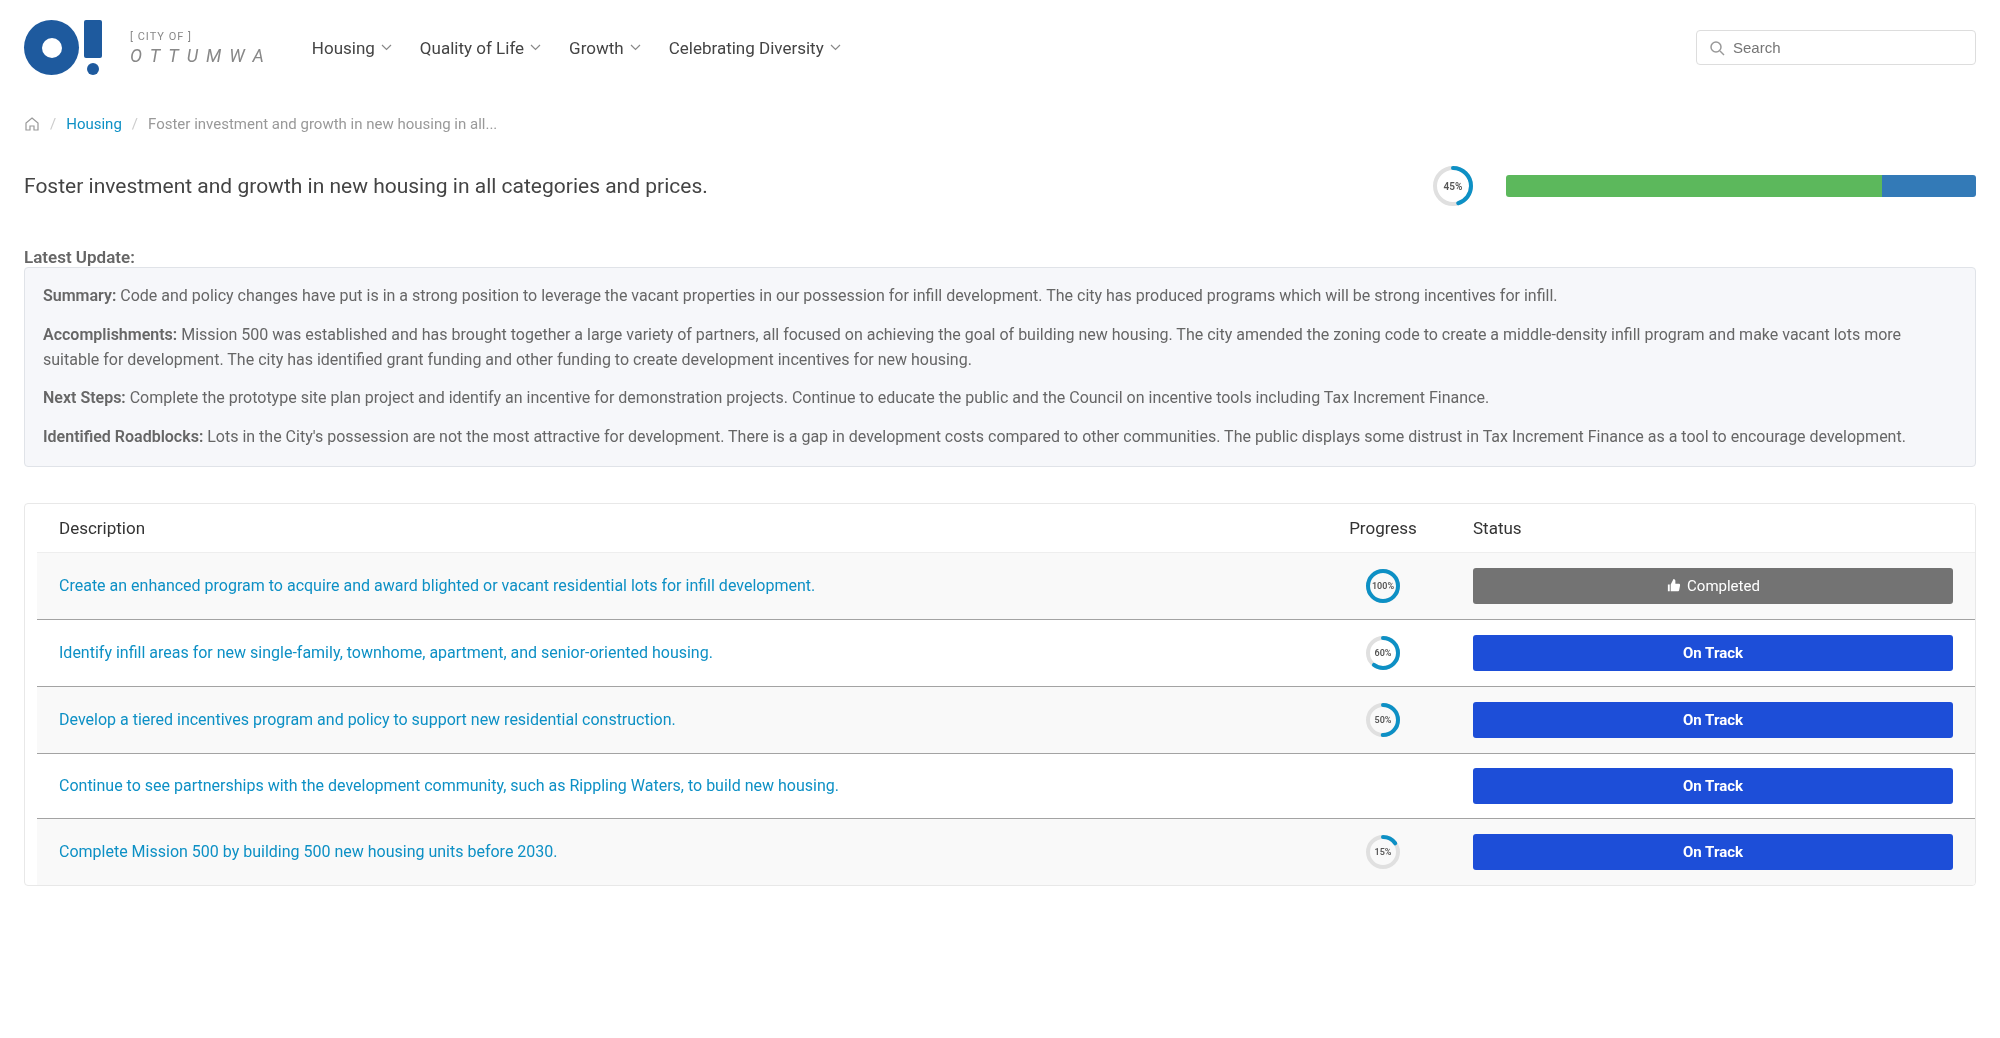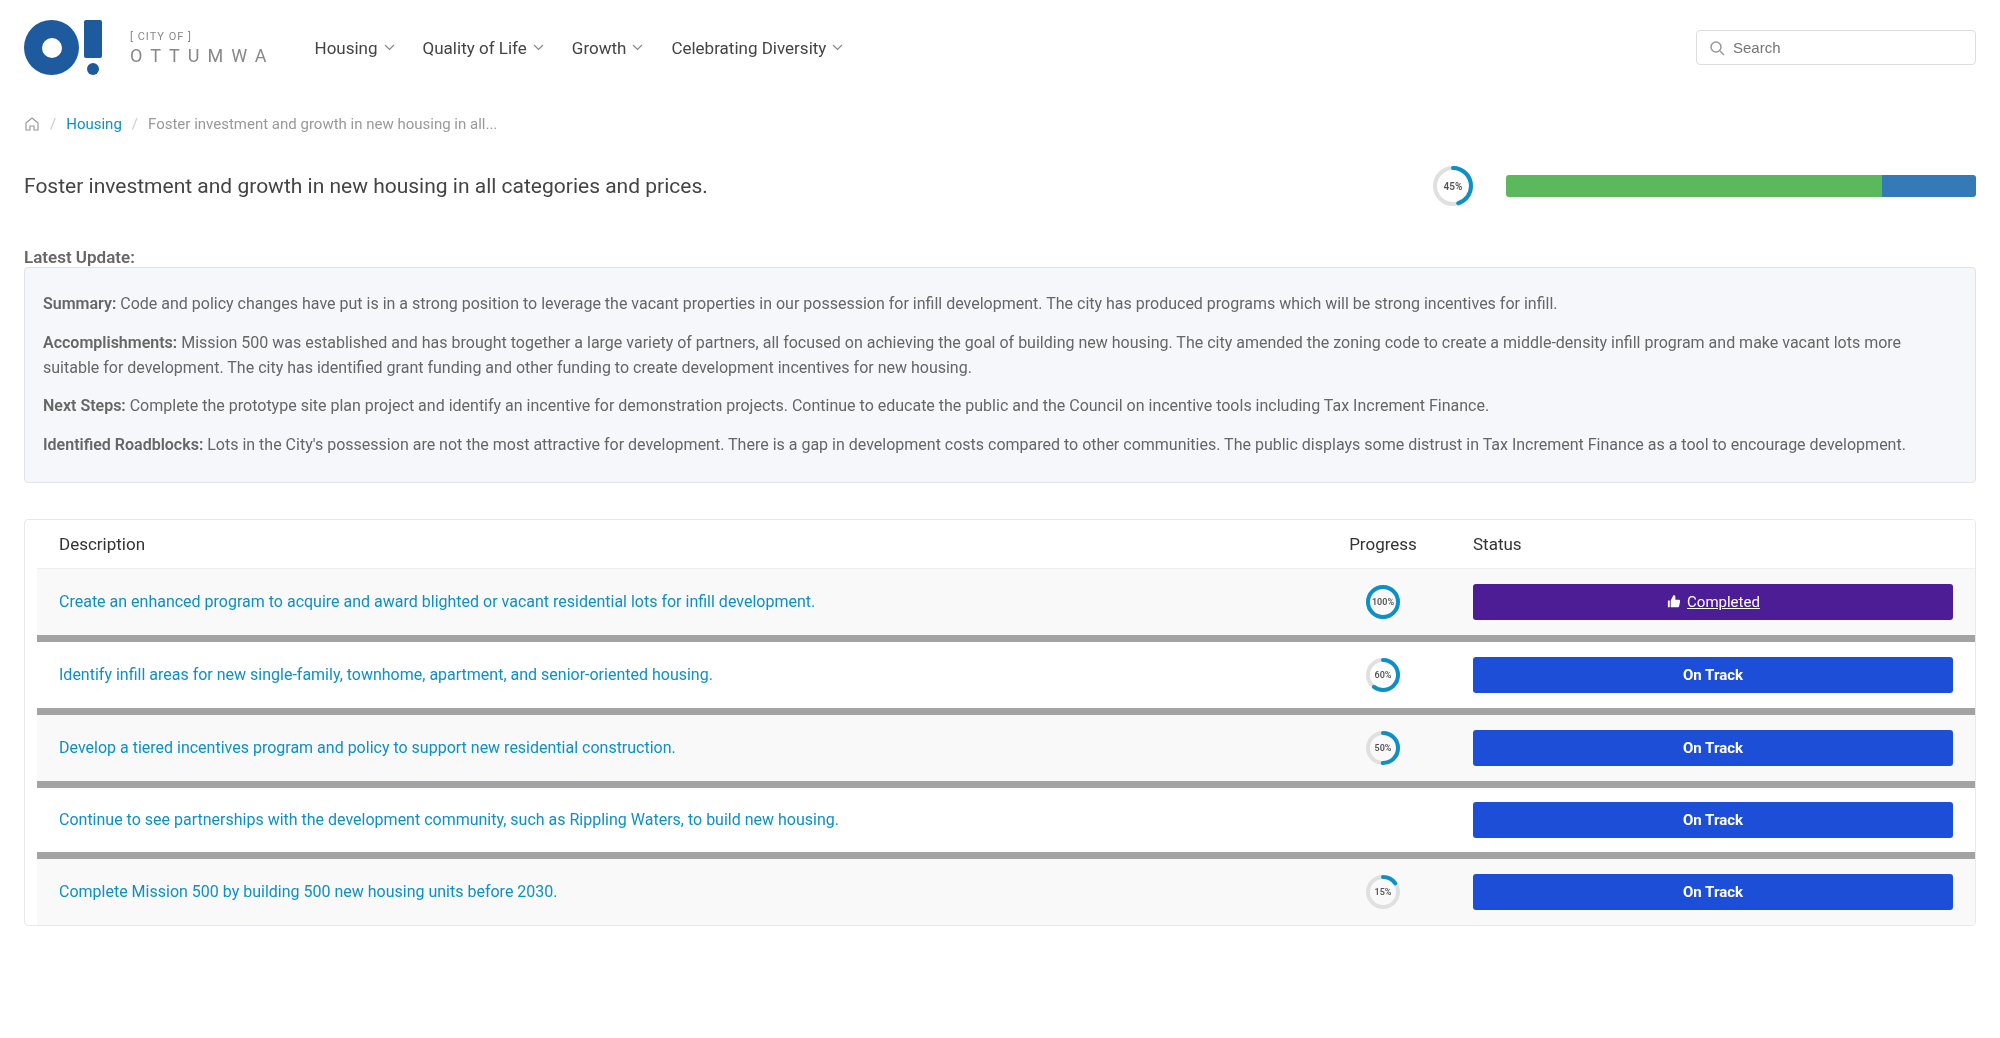--- a/index.html
+++ b/index.html
@@ -83,20 +83,21 @@
     .logo-subtitle {
       font-size: 11px;
       color: #888;
       letter-spacing: 1px;
     }
     .logo-title {
       font-size: 18px;
       color: #888;
       letter-spacing: 8px;
       font-weight: 400;
+      font-style: italic;
     }
     .nav {
       display: flex;
       gap: 28px;
     }
     .nav-item {
       display: flex;
       align-items: center;
       gap: 6px;
       font-size: 17px;
@@ -180,21 +181,21 @@
     .status-bar-blue { background: #337ab7; }
     .section-label {
       font-size: 17px;
       font-weight: 600;
       color: #666;
     }
     .update-box {
       background: #f6f7fa;
       border: 1px solid #e0e3e8;
       border-radius: 4px;
-      padding: 24px 18px;
+      padding: 16px 18px;
       margin-bottom: 36px;
     }
     .update-box p {
       font-size: 16px;
       color: #666;
       line-height: 1.55;
       margin-bottom: 14px;
     }
     .update-box p:last-child { margin-bottom: 0; }
     .update-box .label { font-weight: 600; color: #666; }
@@ -212,21 +213,21 @@
     }
     .table-header {
       font-size: 17px;
       font-weight: 400;
       color: #333;
       background: #fff;
       border-bottom: 1px solid #eee;
     }
     .table-row {
       font-size: 16px;
-      border-bottom: 7px solid #a3a3a3;
+      border-bottom: 1px solid #a3a3a3;
     }
     .table-row:nth-child(odd) { background: #f9f9f9; }
     .table-row:last-child { border-bottom: none; }
     .table-row .desc { color: #0d90c5; cursor: pointer; }
     .progress-cell { display: flex; justify-content: center; }
     .progress-circle-sm {
       width: 38px;
       height: 38px;
       position: relative;
     }
@@ -246,21 +247,21 @@
       padding: 9px;
       border-radius: 3px;
       text-align: center;
       color: #fff;
       font-size: 15px;
       display: flex;
       align-items: center;
       justify-content: center;
       gap: 6px;
     }
-    .status-badge.completed { background: #4c1d95; text-decoration: underline; }
+    .status-badge.completed { background: #737373; }
     .status-badge.on-track { background: #1d4ed8; font-weight: bold; }
     .thumbs-icon { width: 15px; height: 15px; }
   </style>
 </head>
 <body>
 
 <div class="header">
   <div class="header-left">
     <div class="logo">
       <div class="logo-icon">

